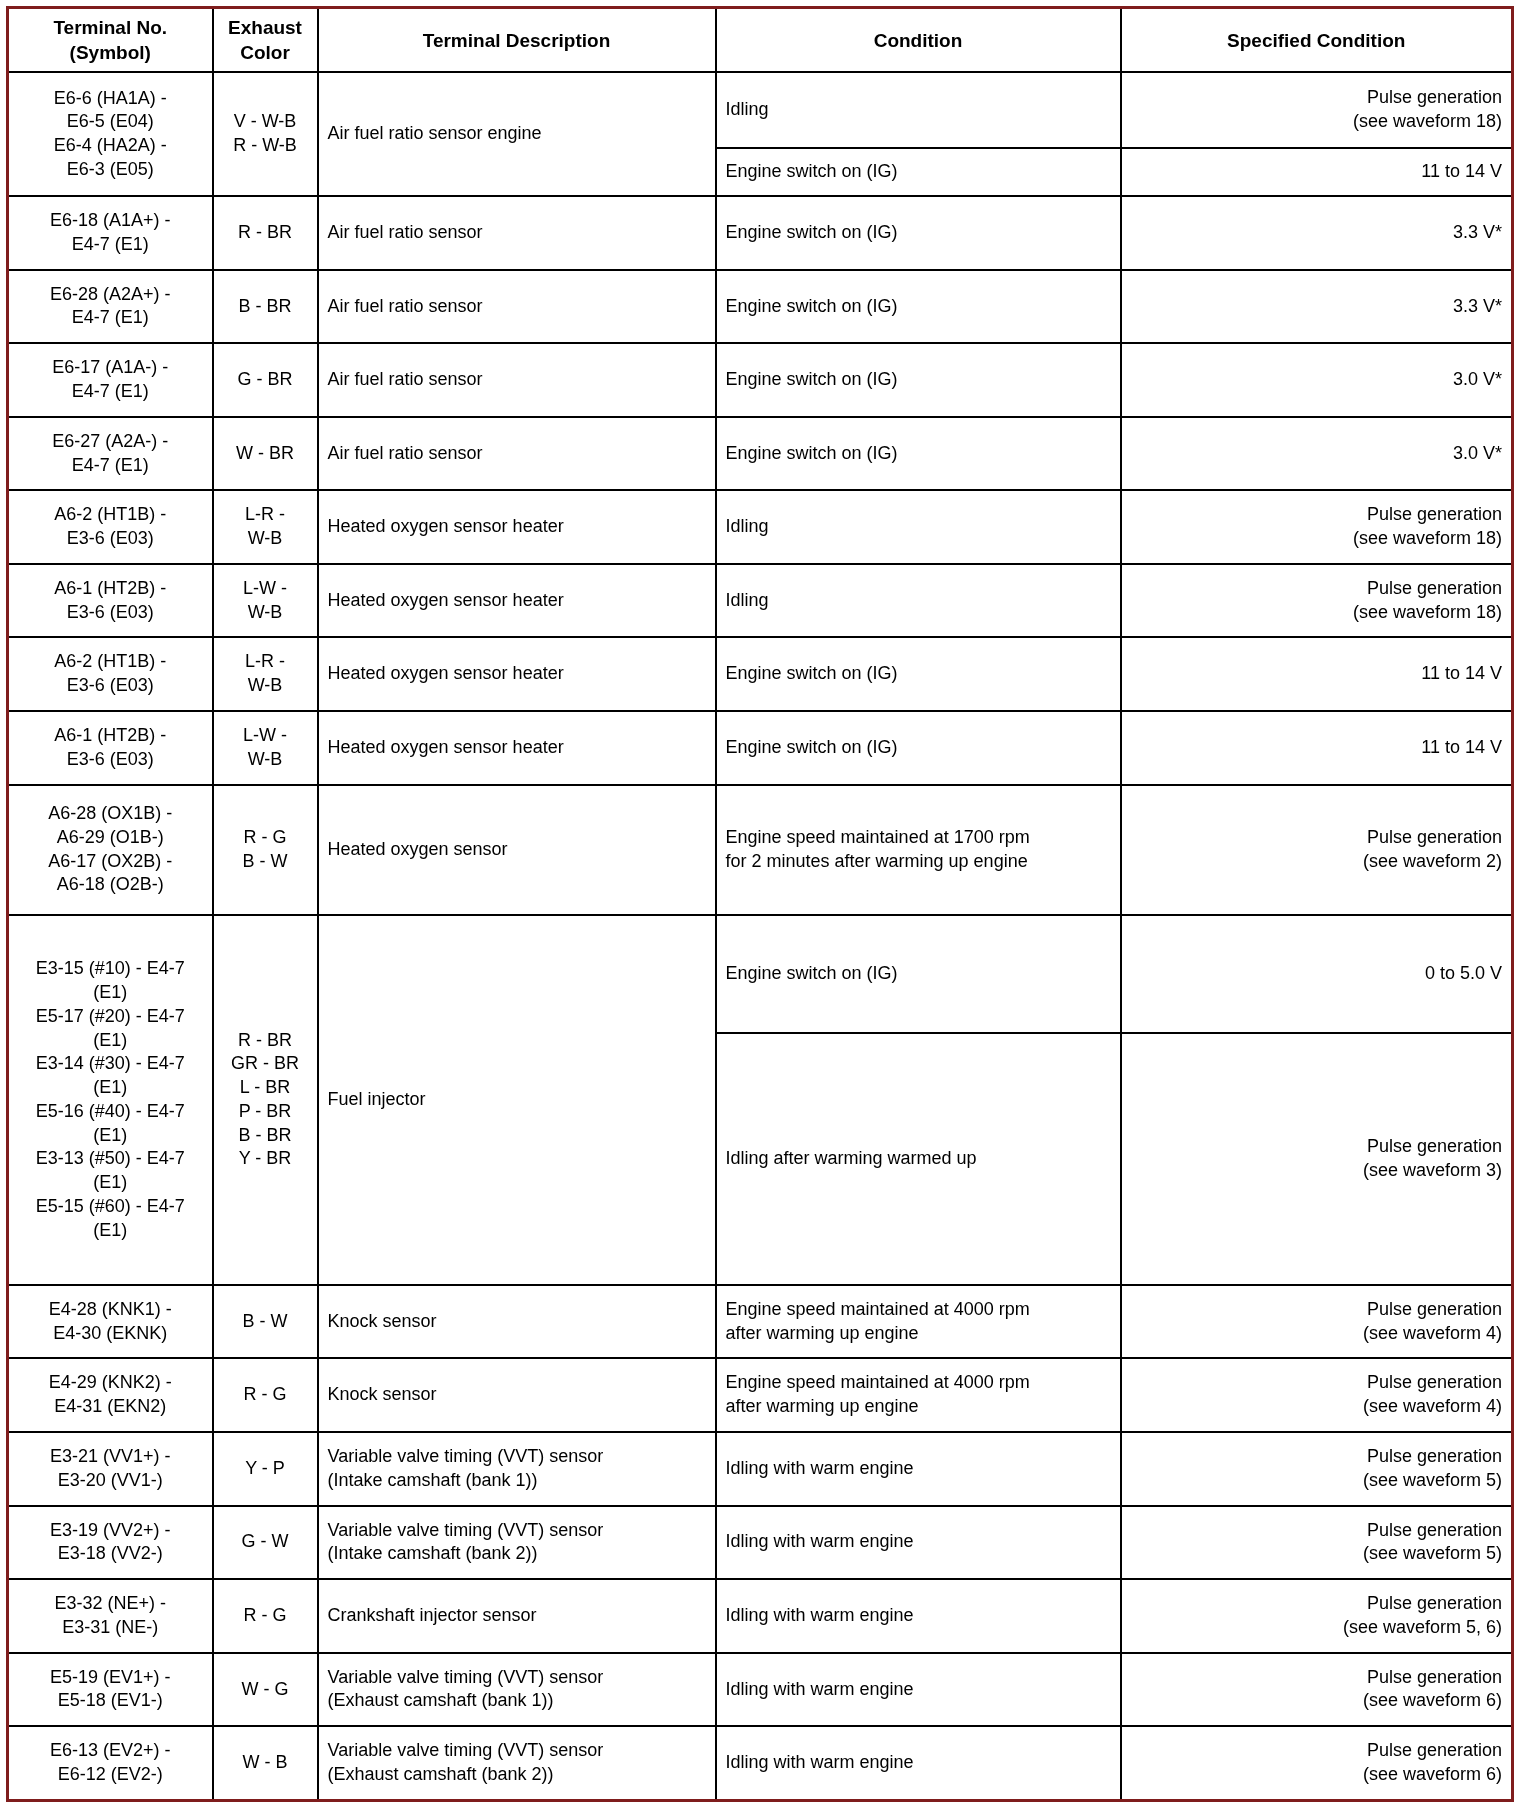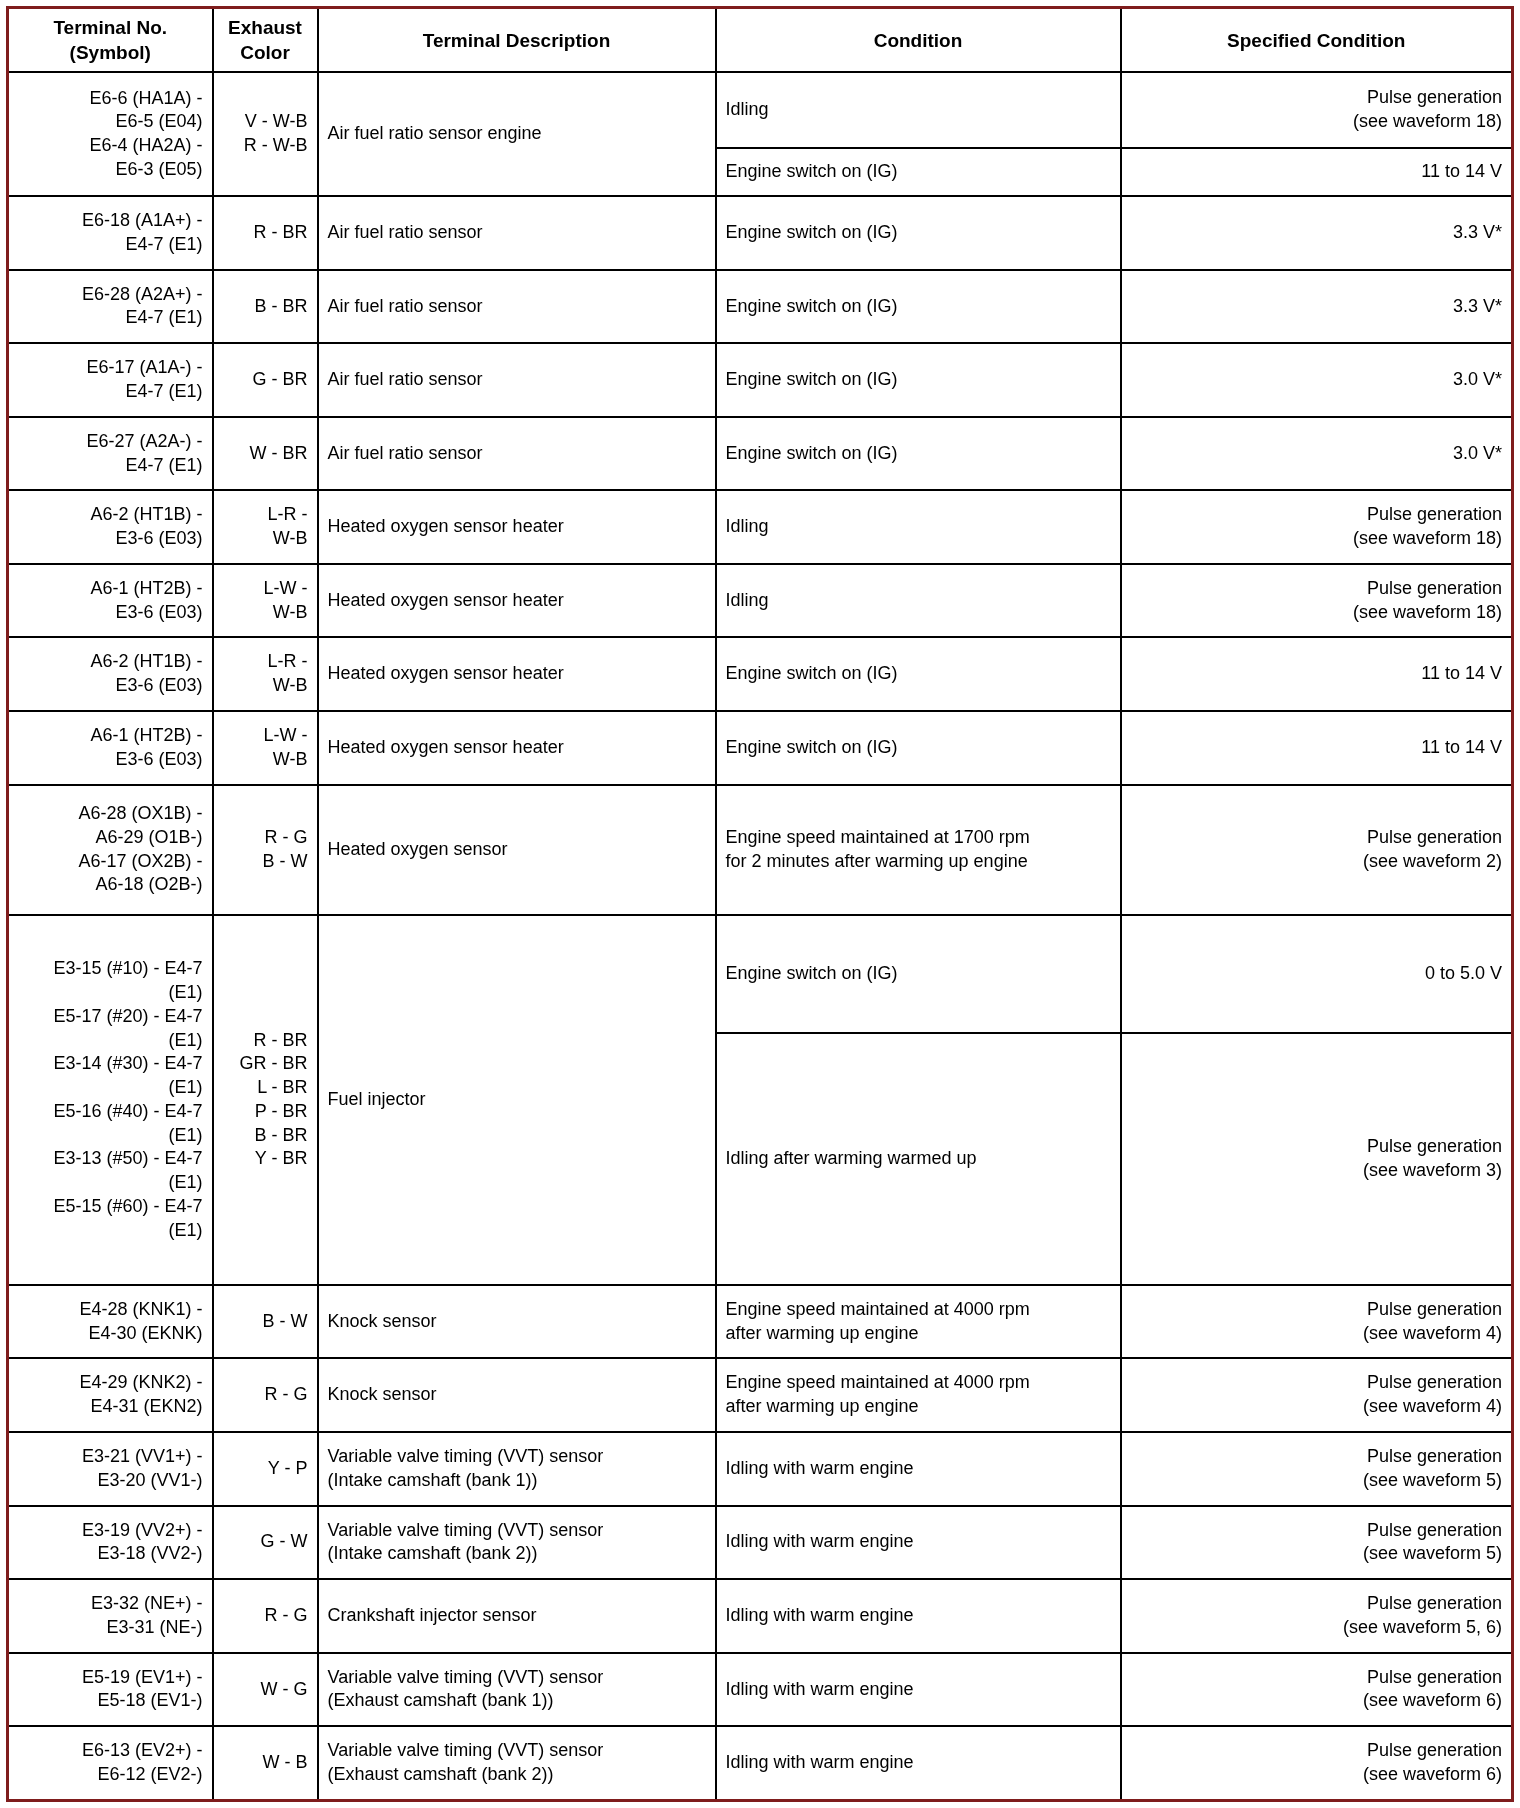--- a/index.html
+++ b/index.html
@@ -34,22 +34,22 @@
     vertical-align: middle;
     box-sizing: border-box;
     overflow: hidden;
   }
   table.terminal-table th {
     font-weight: bold;
     text-align: center;
     font-size: 19px;
     height: 64px;
   }
-  .col-terminal { text-align: right; margin-top: 32px; }
-  .col-wiring   { text-align: right; }
+  .col-terminal { text-align: center; margin-top: 32px; }
+  .col-wiring   { text-align: center; }
   .col-desc     { text-align: left; }
   .col-cond     { text-align: left; }
   .col-spec     { text-align: right; }
 </style>
 </head>
 <body>
 
 <div class="page">
   <table class="terminal-table">
     <colgroup>

